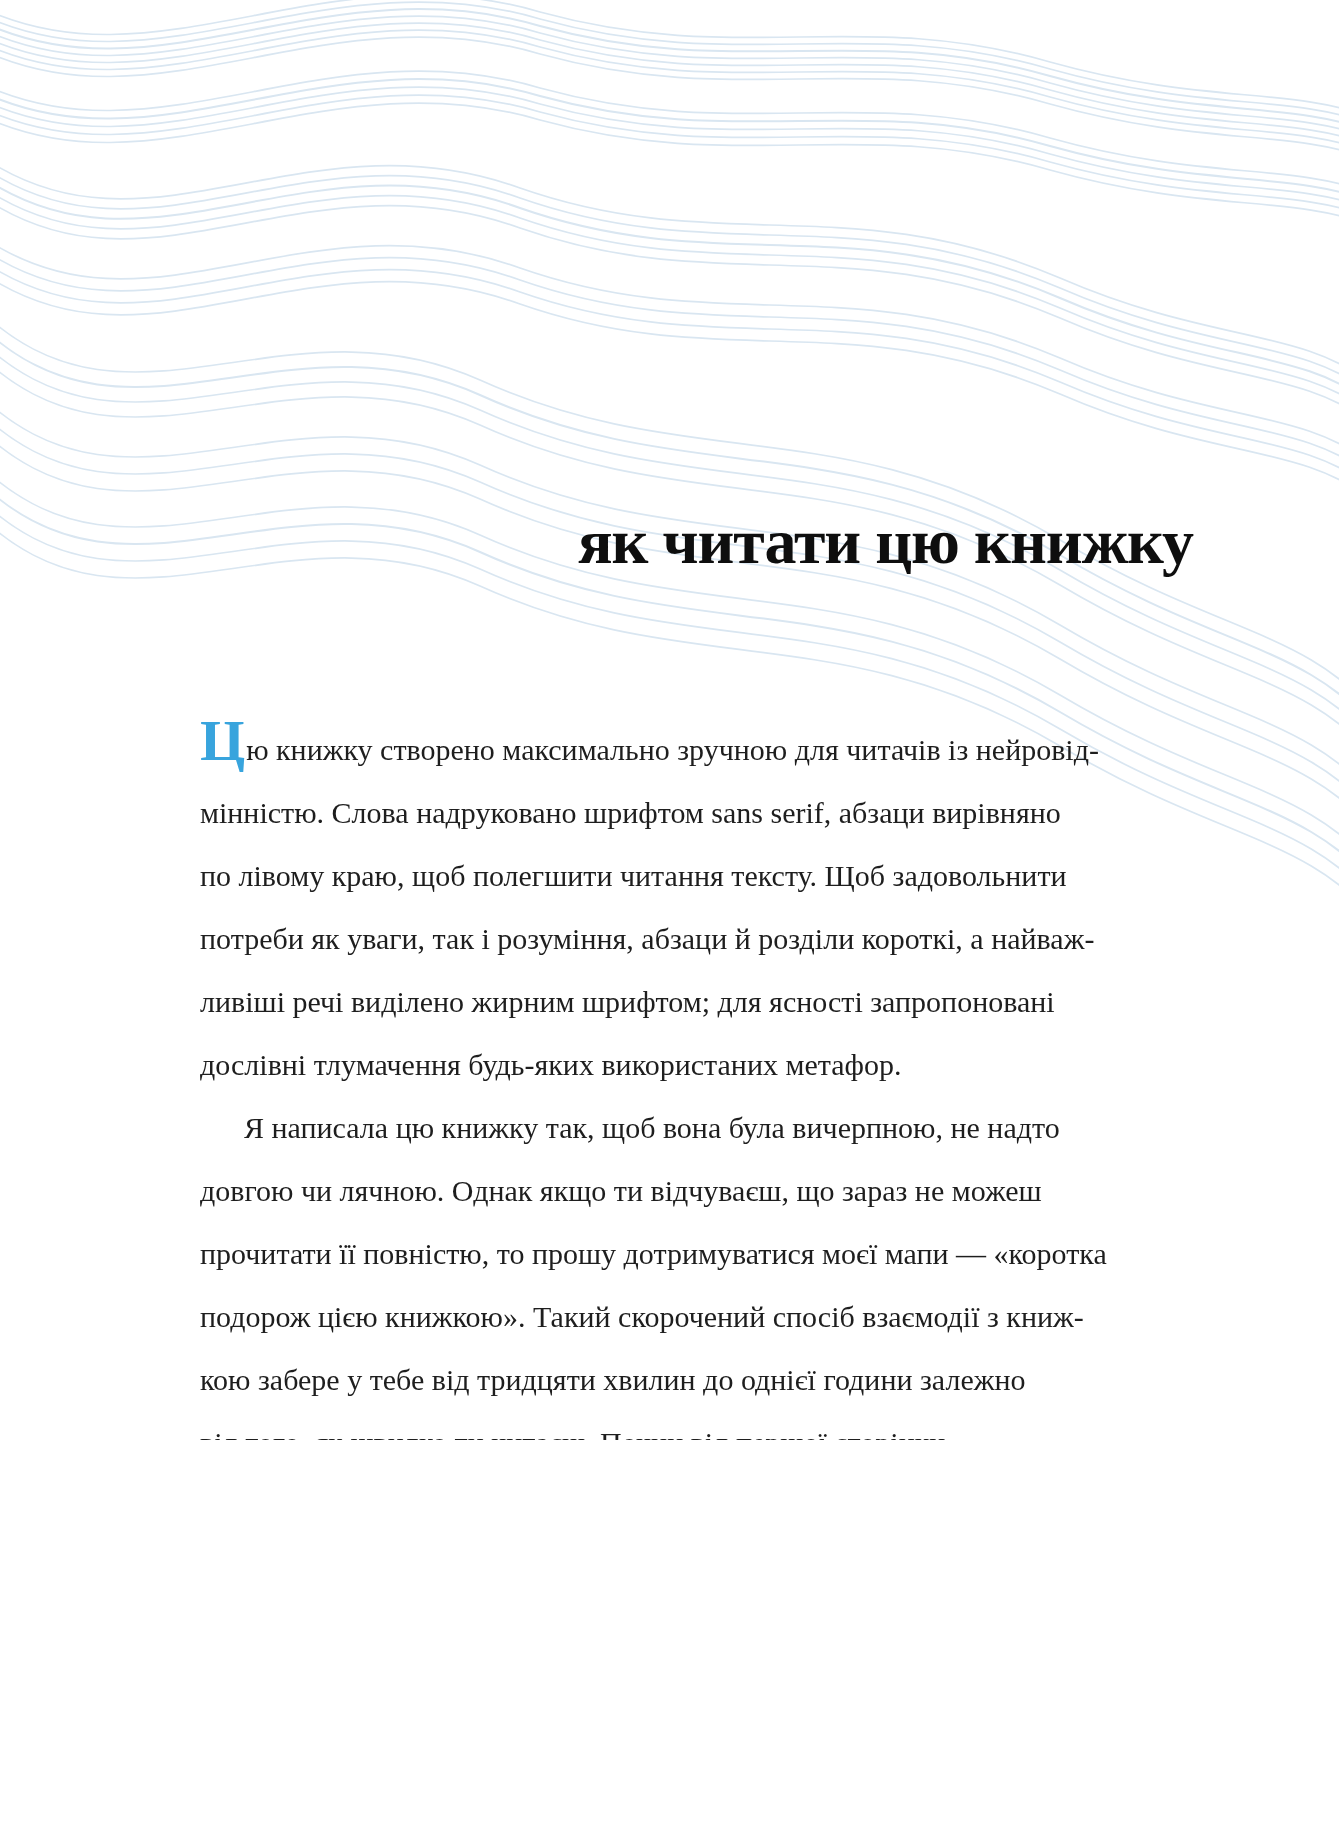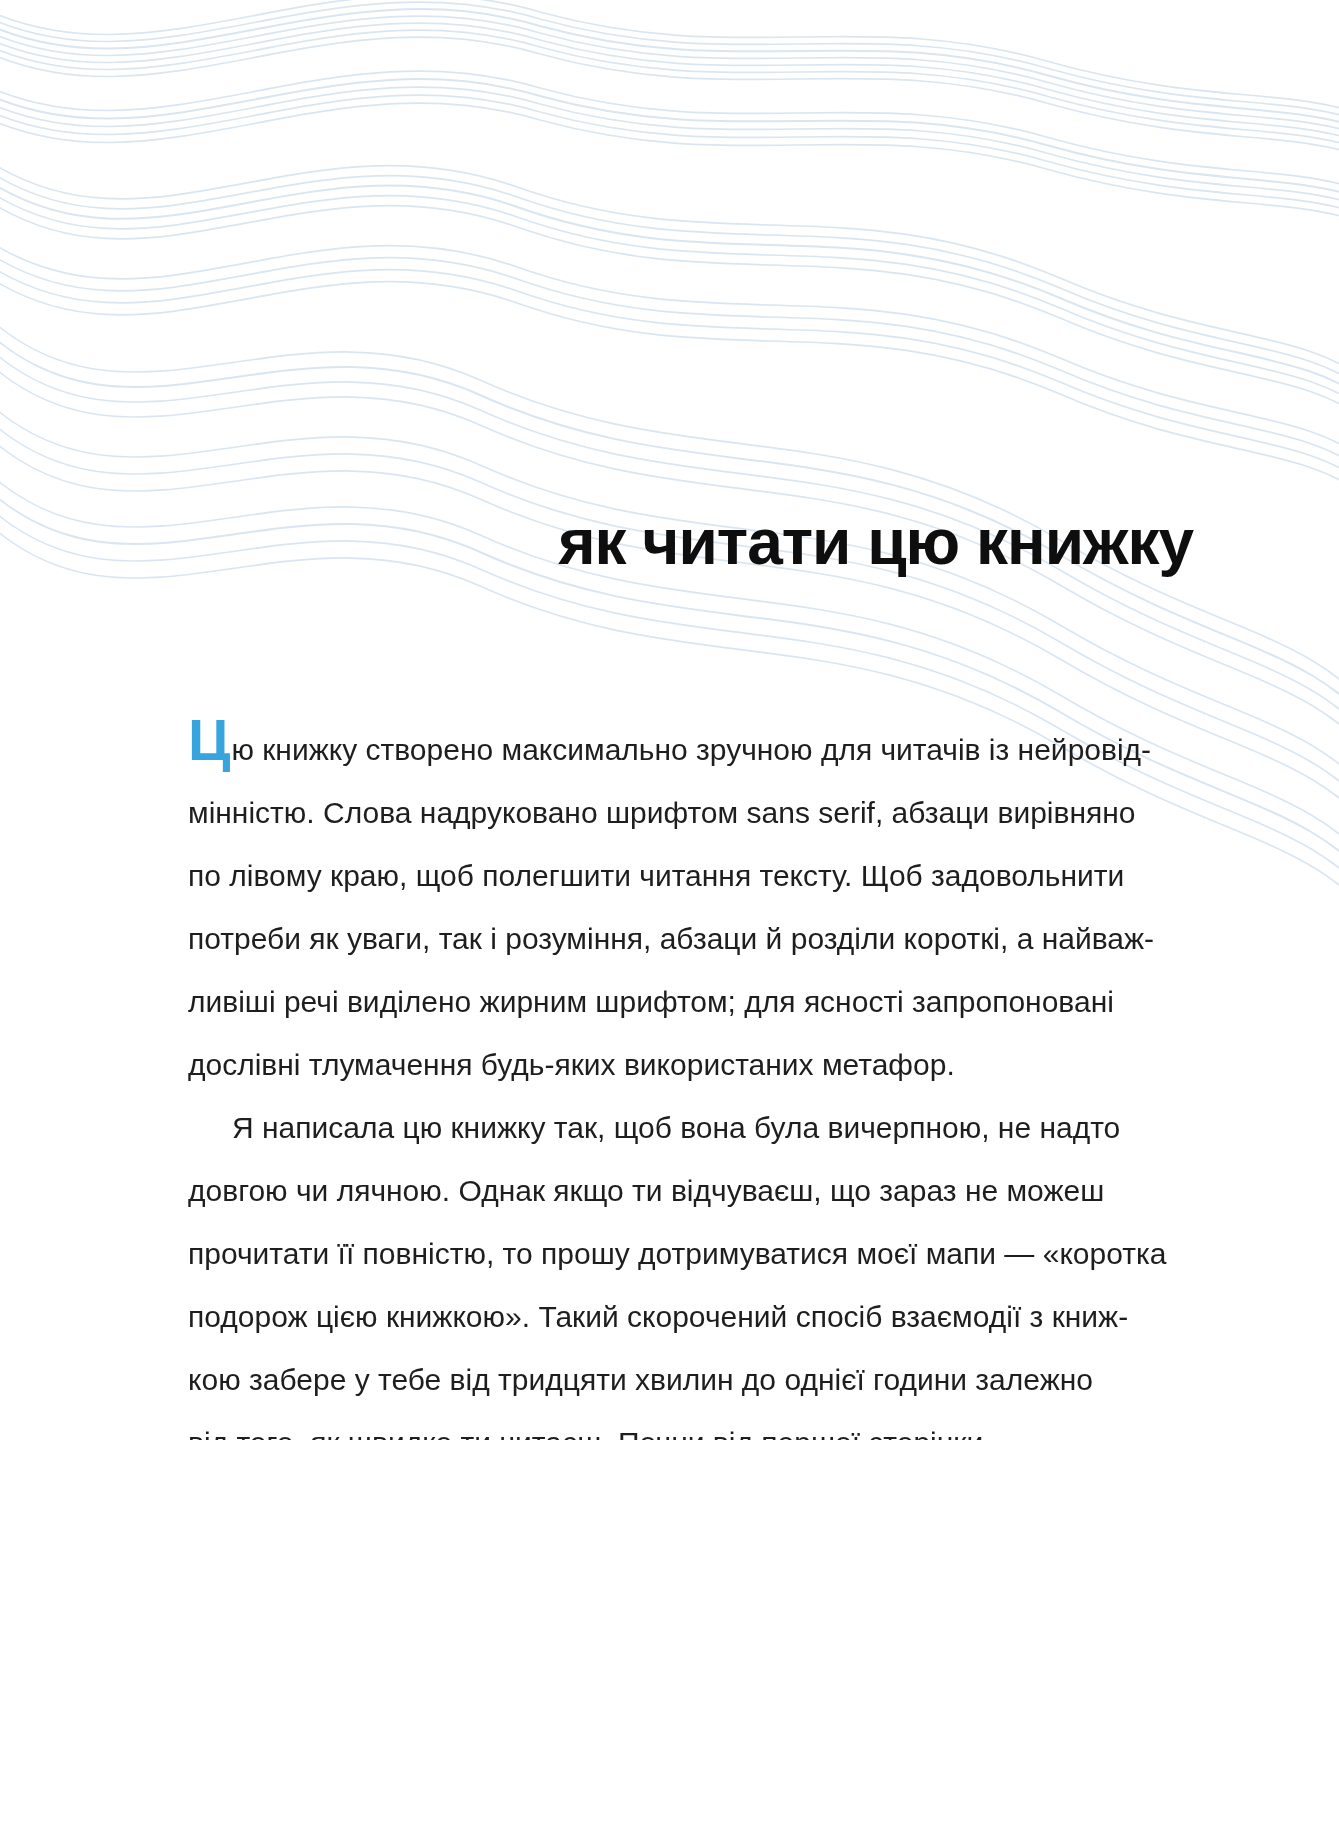--- a/index.html
+++ b/index.html
@@ -2,21 +2,21 @@
 <html><head>
 <meta charset="utf-8">
 <style>
   html, body { margin: 0; padding: 0; background: #ffffff; }
   .page {
     position: relative;
     width: 1339px;
     height: 1440px;
     background: #ffffff;
     overflow: hidden;
-    font-family: Liberation Sans, sans-serif;
+    font-family: Liberation Serif, serif;
     --accent: #38a4dd;
     --wave: #d9e6f1;
     --ink: #1e1e1e;
     --title-ink: #0e0e0e;
   }
   .waves {
     position: absolute;
     top: 0; left: 0;
     width: 1339px; height: 1100px;
     color: var(--wave);
@@ -27,21 +27,21 @@
     top: 462px;
     right: 146px;
     font-size: 64px;
     font-weight: bold;
     letter-spacing: -1px;
     color: var(--title-ink);
     white-space: nowrap;
   }
   .body-text {
     position: absolute;
-    left: 188px;
+    left: 200px;
     top: 718px;
     width: 1010px;
     font-size: 30px;
     line-height: 63px;
     color: var(--ink);
   }
   .para { white-space: pre-line; }
   .para-first { display: block; }
   .para-second { display: block; text-indent: 44px; }
   .dropcap {

